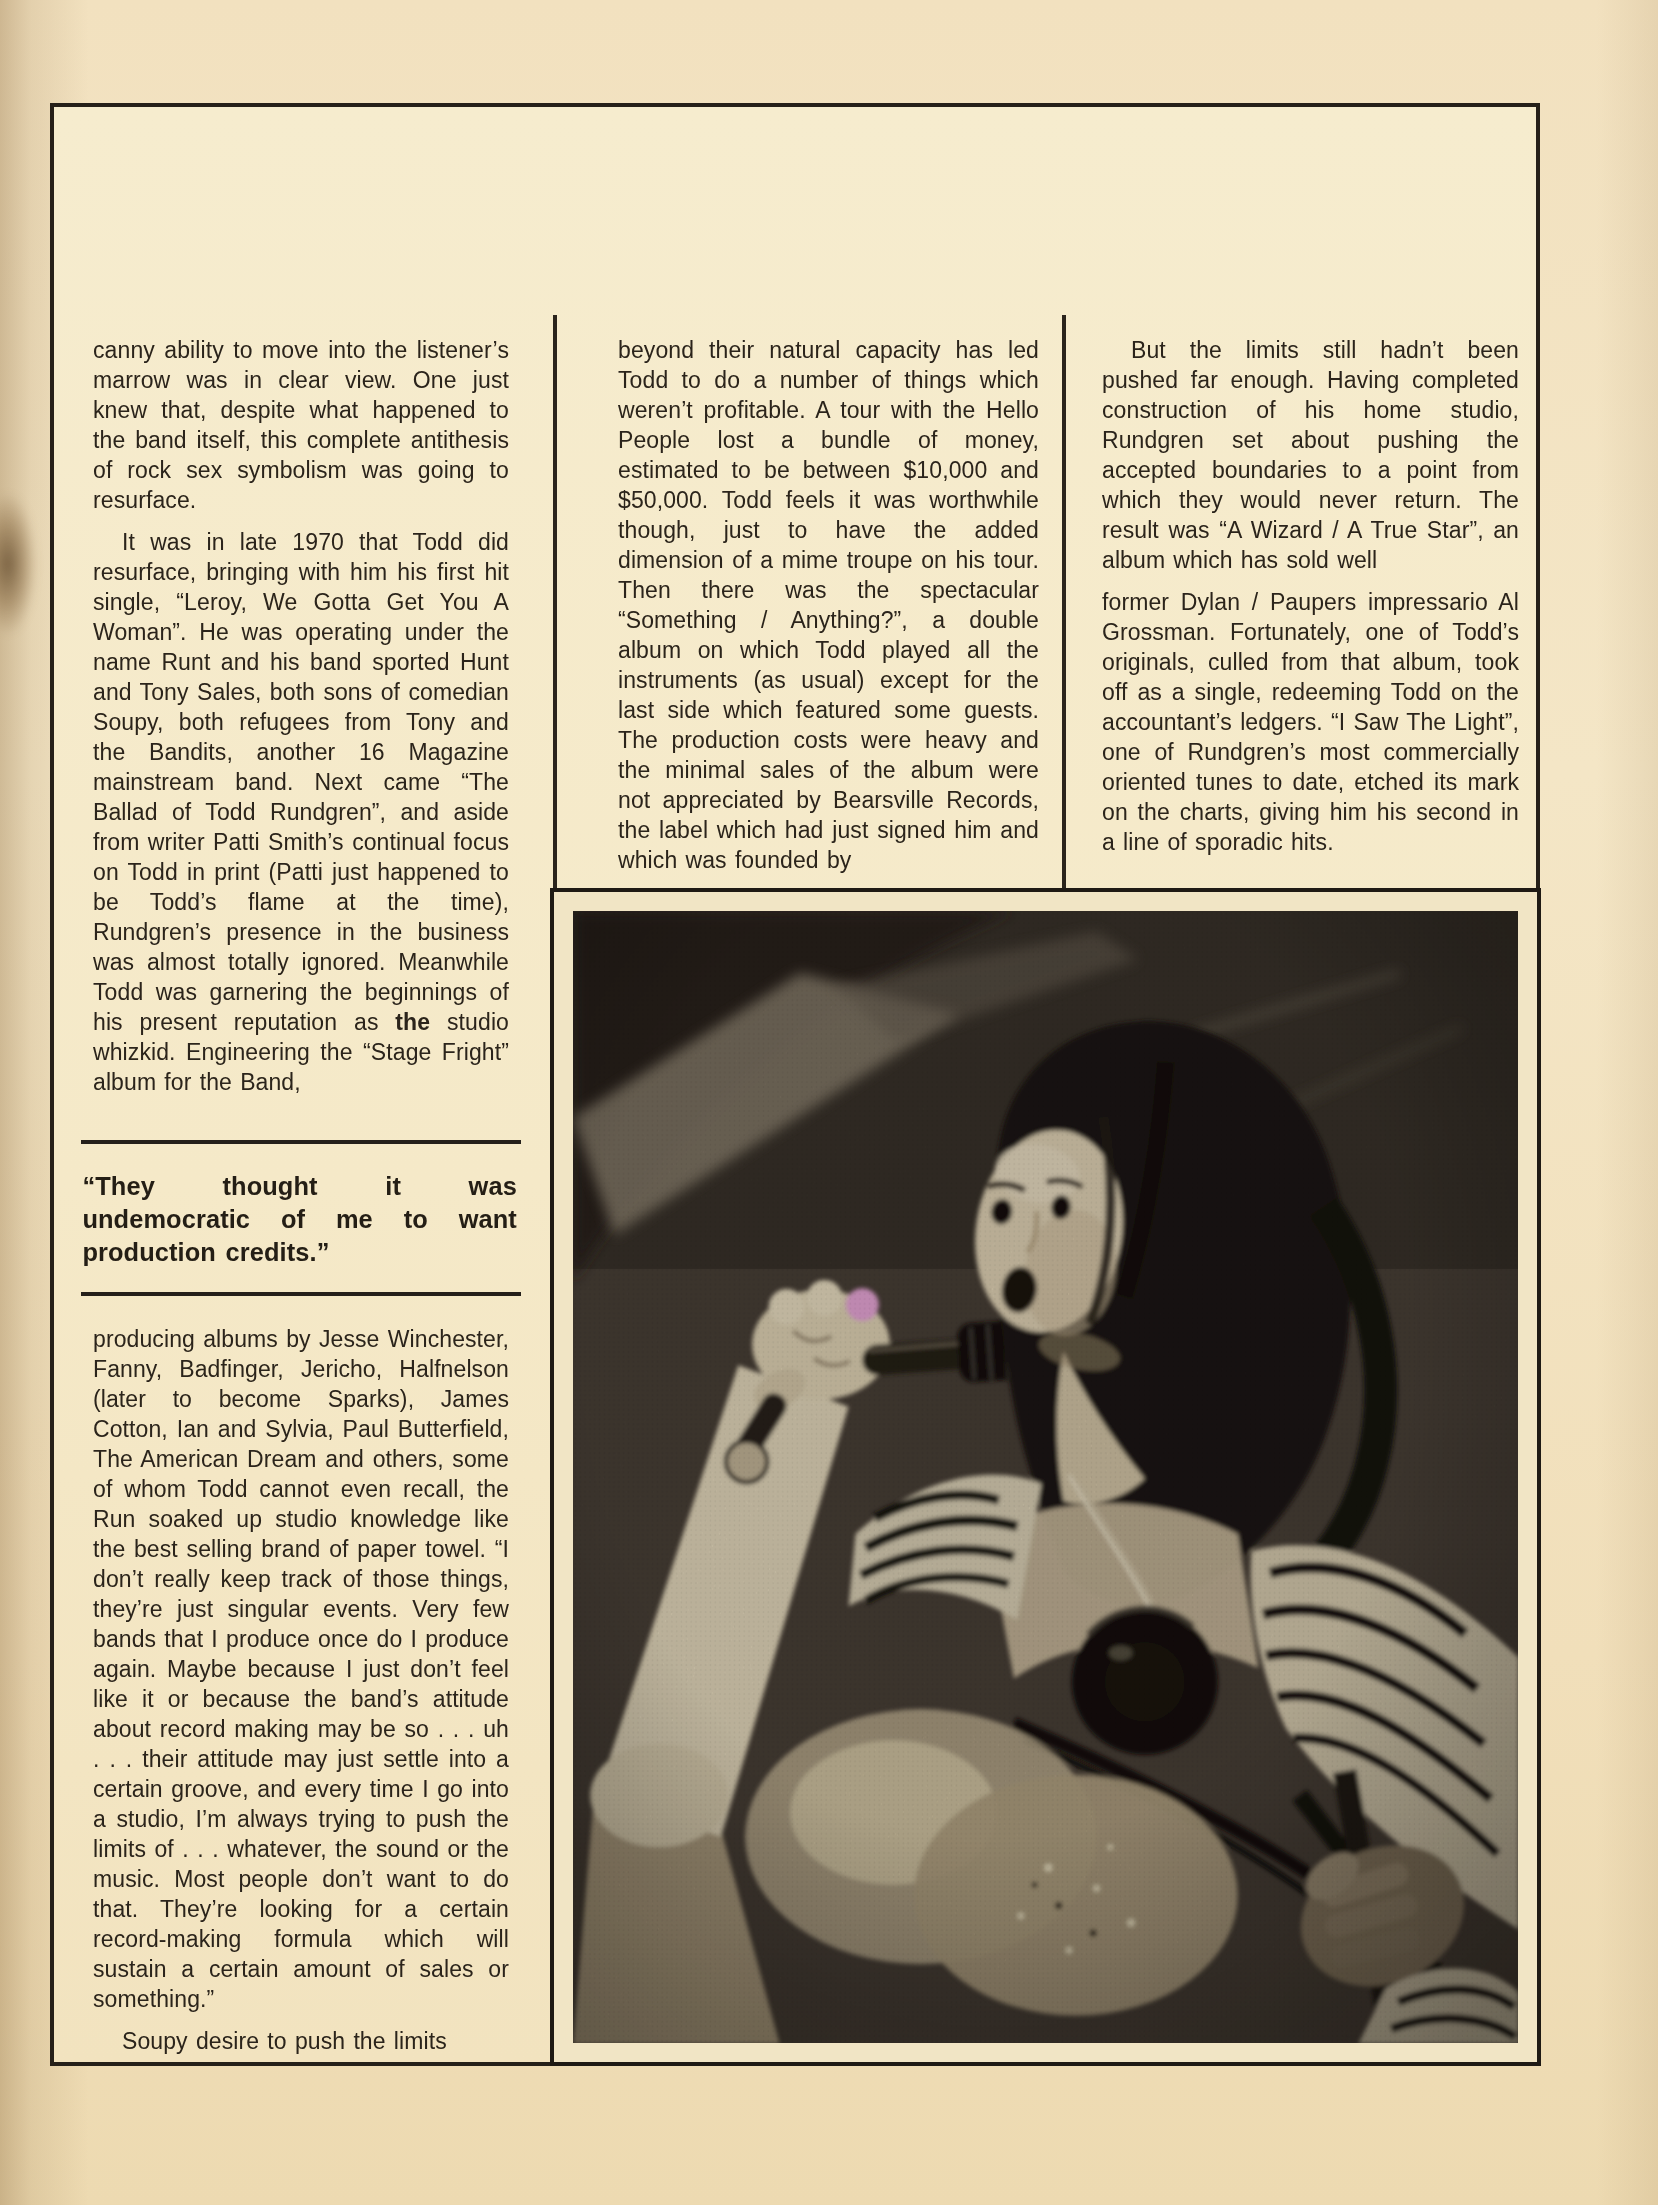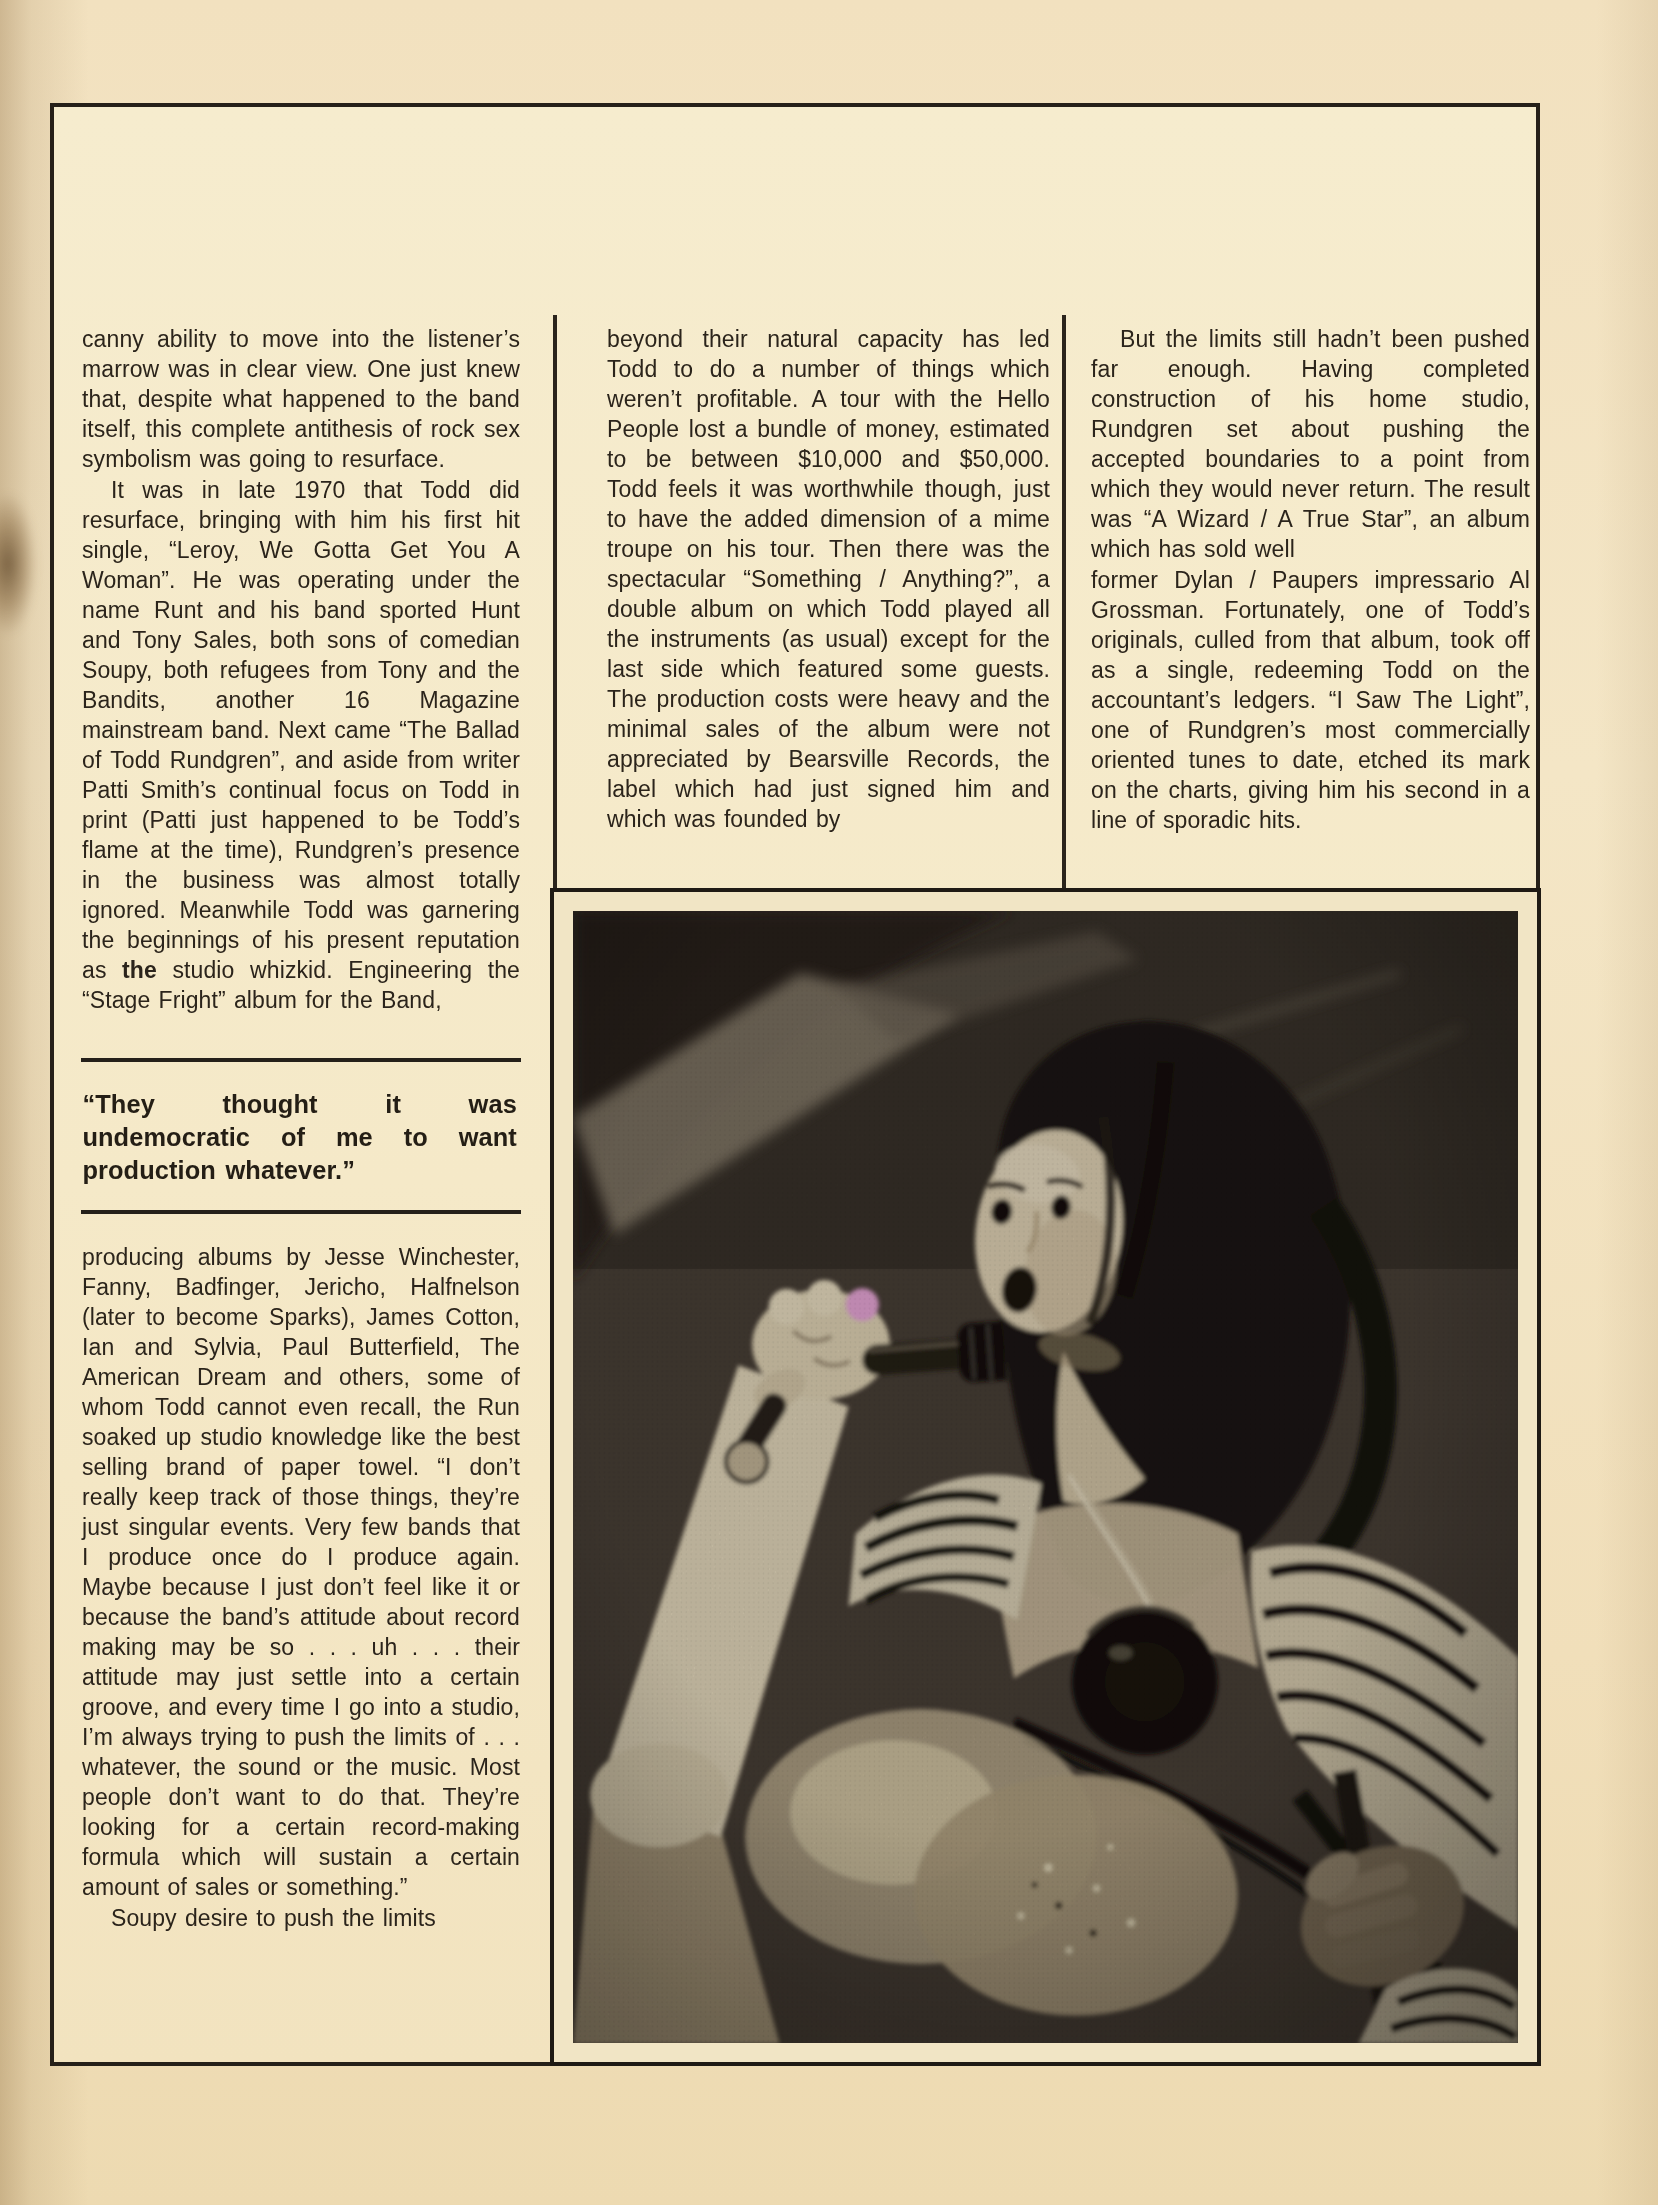--- a/index.html
+++ b/index.html
@@ -22,21 +22,21 @@
     background:linear-gradient(180deg,#f6ecce 0%,#f5e9c8 55%,#f2e3bf 100%);
   }
   .column{
     position:absolute;top:323px;color:#2b241b;
     font-size:23px;line-height:30px;text-align:justify;
     letter-spacing:0.1px;word-spacing:1.7px;
   }
   #col-left{left:81px;width:440px;}
   #col-mid{left:606px;width:445px;}
   #col-right{left:1090px;width:441px;}
-  p.body-text{margin:1px;}
+  p.body-text{margin:12px;}
   p.indent{text-indent:29px;}
   .bold{font-weight:bold;}
   .vrule{position:absolute;top:315px;width:4.1px;height:575px;background:#2b241c;}
   #rule-a{left:553px;}
   #rule-b{left:1062px;}
   .pullquote{
     border-top:4.8px solid #25201a;border-bottom:4.8px solid #25201a;
     margin:43px 0 27.5px 0;padding:26px 4.1px 23.4px 1.4px;
     font-weight:bold;font-size:25.4px;line-height:33px;
     text-align:justify;letter-spacing:0.1px;word-spacing:2.4px;color:#241e15;
@@ -55,21 +55,21 @@
 
   <div class="page-stain"></div>
 
   <div class="frame"></div>
 
   <div id="col-left" class="column">
     <div>
         <p class="body-text"><span>canny ability to move into the listener’s marrow was in clear view. One just knew that, despite what happened to the band itself, this complete antithesis of rock sex symbolism was going to resurface.</span></p>
         <p class="body-text indent"><span>It was in late 1970 that Todd did resurface, bringing with him his first hit single, “Leroy, We Gotta Get You A Woman”. He was operating under the name Runt and his band sported Hunt and Tony Sales, both sons of comedian Soupy, both refugees from Tony and the Bandits, another 16 Magazine mainstream band. Next came “The Ballad of Todd Rundgren”, and aside from writer Patti Smith’s continual focus on Todd in print (Patti just happened to be Todd’s flame at the time), Rundgren’s presence in the business was almost totally ignored. Meanwhile Todd was garnering the beginnings of his present reputation as </span><span class="bold">the</span><span> studio whizkid. Engineering the “Stage Fright” album for the Band,</span></p>
       </div>
-    <div class="pullquote">“They thought it was undemocratic of me to want production whatever.”</div>
+    <div class="pullquote">“They thought it was undemocratic of me to want production credits.”</div>
     <div>
         <p class="body-text"><span>producing albums by Jesse Winchester, Fanny, Badfinger, Jericho, Halfnelson (later to become Sparks), James Cotton, Ian and Sylvia, Paul Butterfield, The American Dream and others, some of whom Todd cannot even recall, the Run soaked up studio knowledge like the best selling brand of paper towel. “I don’t really keep track of those things, they’re just singular events. Very few bands that I produce once do I produce again. Maybe because I just don’t feel like it or because the band’s attitude about record making may be so . . . uh . . . their attitude may just settle into a certain groove, and every time I go into a studio, I’m always trying to push the limits of . . . whatever, the sound or the music. Most people don’t want to do that. They’re looking for a certain record-making formula which will sustain a certain amount of sales or something.”</span></p>
         <p class="body-text indent"><span>Soupy desire to push the limits</span></p>
       </div>
   </div>
 
   <div id="col-mid" class="column">
       <p class="body-text"><span>beyond their natural capacity has led Todd to do a number of things which weren’t profitable. A tour with the Hello People lost a bundle of money, estimated to be between $10,000 and $50,000. Todd feels it was worthwhile though, just to have the added dimension of a mime troupe on his tour. Then there was the spectacular “Something / Anything?”, a double album on which Todd played all the instruments (as usual) except for the last side which featured some guests. The production costs were heavy and the minimal sales of the album were not appreciated by Bearsville Records, the label which had just signed him and which was founded by</span></p>
     </div>
 

